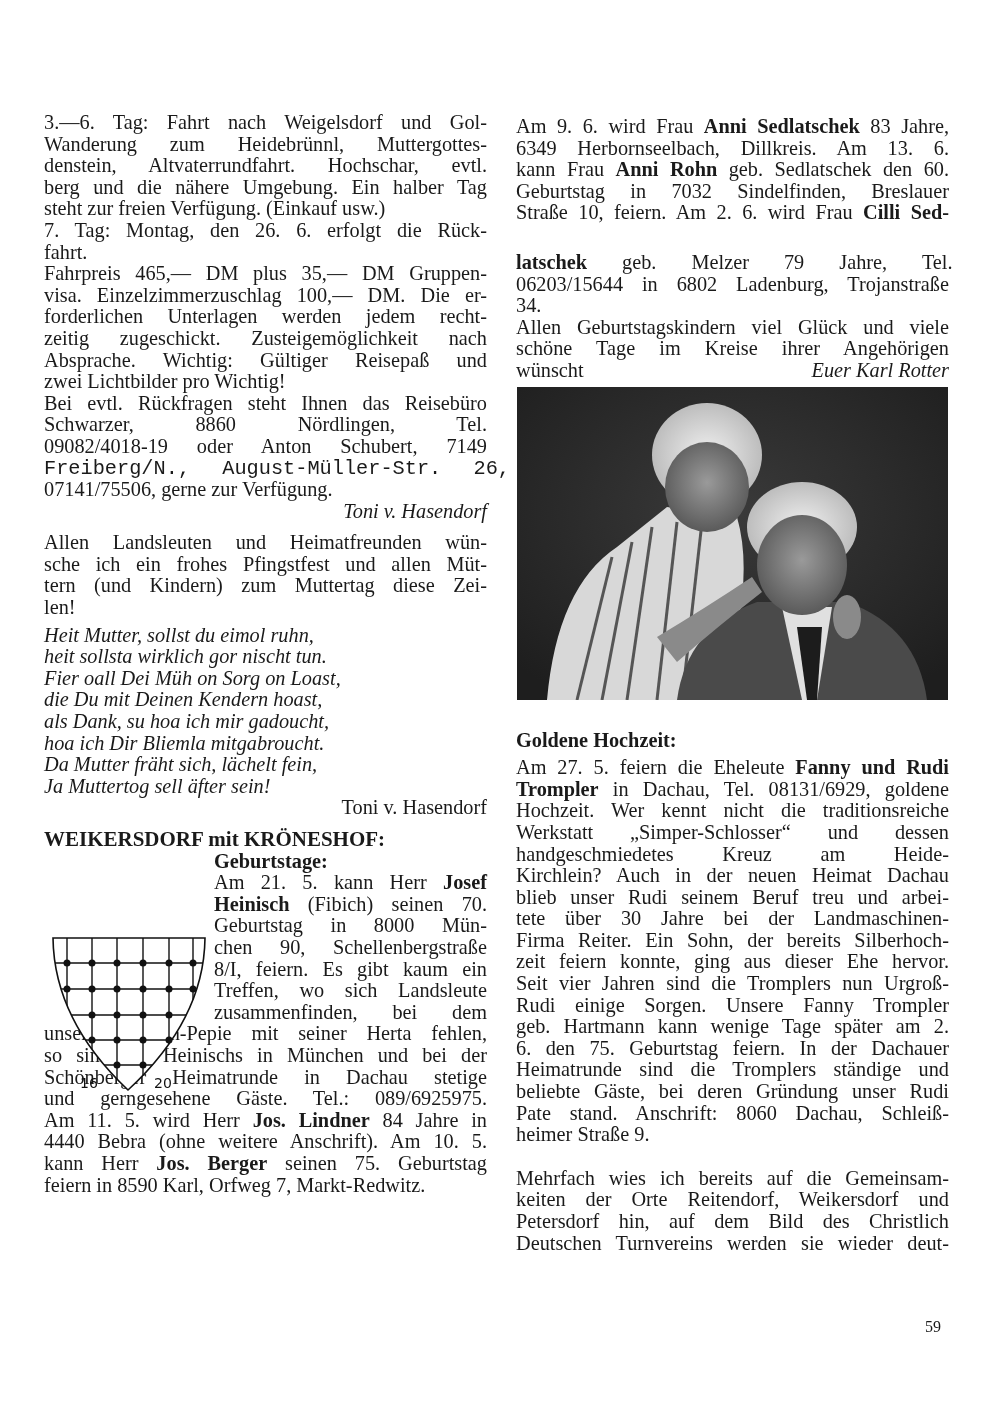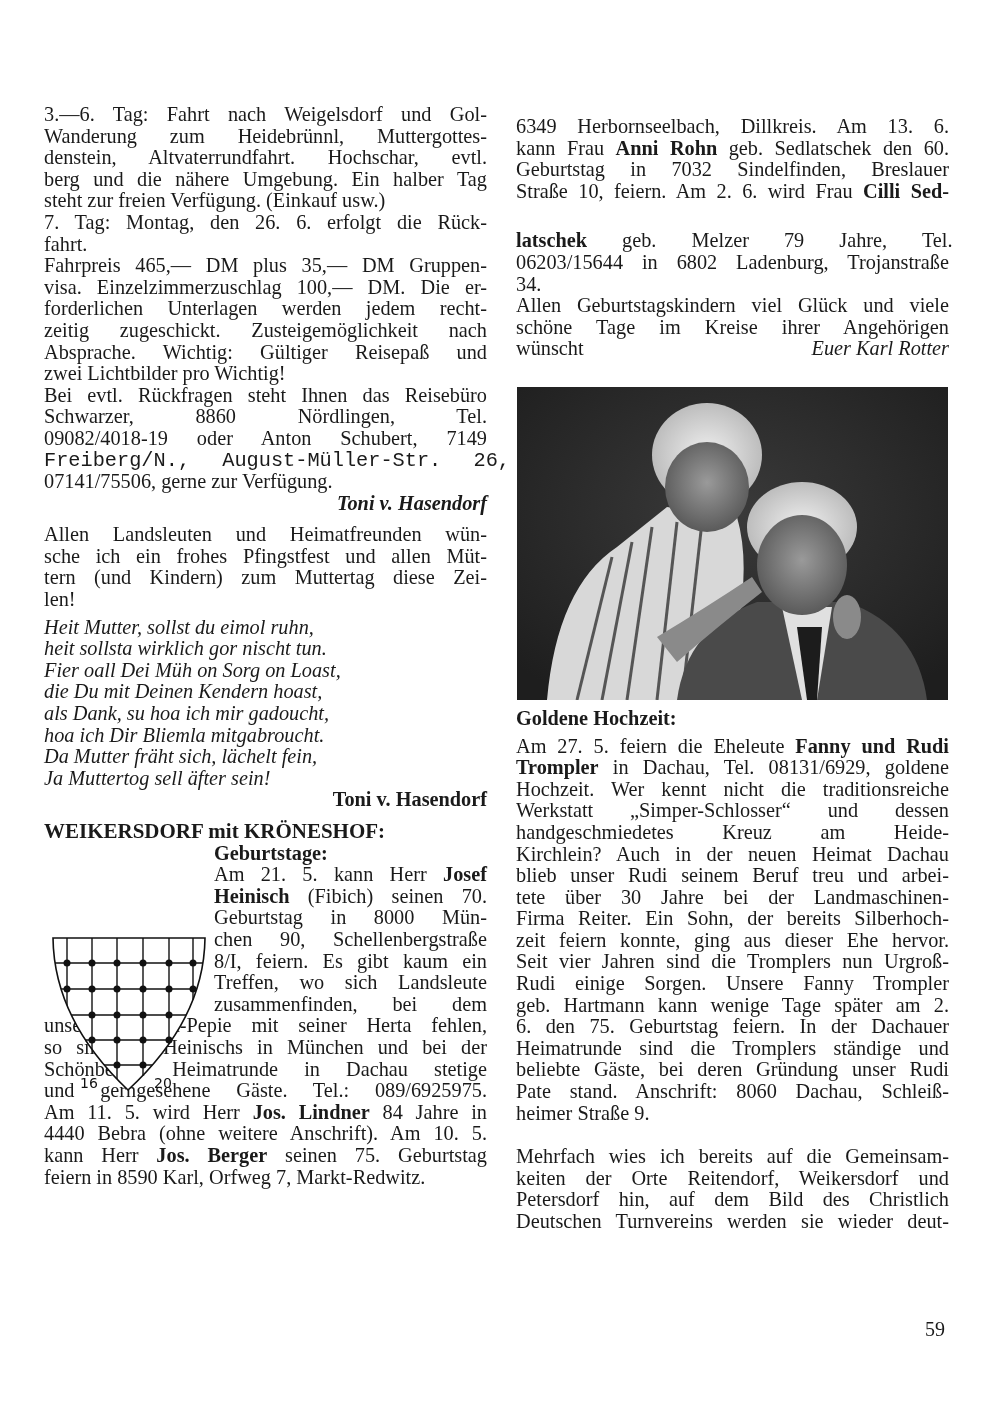--- a/index.html
+++ b/index.html
@@ -1,32 +1,32 @@
 <!DOCTYPE html>
 <html><head>
 <meta charset="utf-8">
 <style>
   html, body { margin:0; padding:0; }
   body { width:1000px; height:1413px; background:#ffffff; position:relative; overflow:hidden;
          font-family:"Liberation Serif", "DejaVu Serif", serif; color:#1a1a1a; }
   .col { position:absolute; font-size:20.3px; line-height:21.6px; }
-  .left { left:44px; top:104px; width:443px; }
+  .left { left:44px; top:112px; width:443px; }
   .right { left:516px; top:116px; width:433px; }
   .line { display:block; text-align:justify; text-align-last:justify; white-space:nowrap; height:21.6px; }
   .line.last { text-align-last:left; }
-  .line.right-al { text-align:right; text-align-last:right;font-weight:bold; }
+  .line.right-al { text-align:right; text-align-last:right; }
   b { font-weight:bold; }
   .i { font-style:italic; }
   .gap { height:10px; }
   .gap-s { height:6px; }
   .heading { font-weight:bold; }
   .photo { position:absolute; left:517px; top:387px; width:431px; height:313px; overflow:hidden; background:#2b2b2b; }
   .shield-wrap { position:absolute; left:44px; top:930px; width:170px; height:170px; }
   .indented { padding-left:170px; }
-  .pagenum { position:absolute; left:925px; top:1318px; font-size:20px;text-align:center; }
+  .pagenum { position:absolute; left:925px; top:1318px; font-size:16px;text-align:center; }
 </style>
 </head>
 <body>
 
 <div class="col left">
   <div>
     <span class="line">3.—6. Tag: Fahrt nach Weigelsdorf und Gol-</span>
     <span class="line">Wanderung zum Heidebrünnl, Muttergottes-</span>
     <span class="line">denstein, Altvaterrundfahrt. Hochschar, evtl.</span>
     <span class="line">berg und die nähere Umgebung. Ein halber Tag</span>
@@ -141,20 +141,21 @@
       <circle cx="73" cy="135" r="3.5"></circle>
         <circle cx="99" cy="135" r="3.5"></circle>
     </g>
     <text x="36" y="158" font-family="DejaVu Sans, sans-serif" font-size="14" fill="#111">16</text>
     <text x="110" y="158" font-family="DejaVu Sans, sans-serif" font-size="14" fill="#111">20</text>
   </svg>
 </div>
 
 <div class="col right">
   <div>
+    <span class="line"><span>Am 9. 6. wird Frau </span><b>Anni Sedlatschek</b><span> 83 Jahre,</span></span>
     <span class="line">6349 Herbornseelbach, Dillkreis. Am 13. 6.</span>
     <span class="line"><span>kann Frau </span><b>Anni Rohn</b><span> geb. Sedlatschek den 60.</span></span>
     <span class="line">Geburtstag in 7032 Sindelfinden, Breslauer</span>
     <span class="line"><span>Straße 10, feiern. Am 2. 6. wird Frau </span><b>Cilli Sed-</b></span>
     <span class="line" style="word-spacing:30px;margin-top:28px;"><b>latschek</b><span> geb. Melzer 79 Jahre, Tel.</span></span>
     <span class="line">06203/15644 in 6802 Ladenburg, Trojanstraße</span>
     <span class="line last">34.</span>
     <span class="line">Allen Geburtstagskindern viel Glück und viele</span>
     <span class="line">schöne Tage im Kreise ihrer Angehörigen</span>
     <span class="line last" style="display:flex; justify-content:space-between;">

